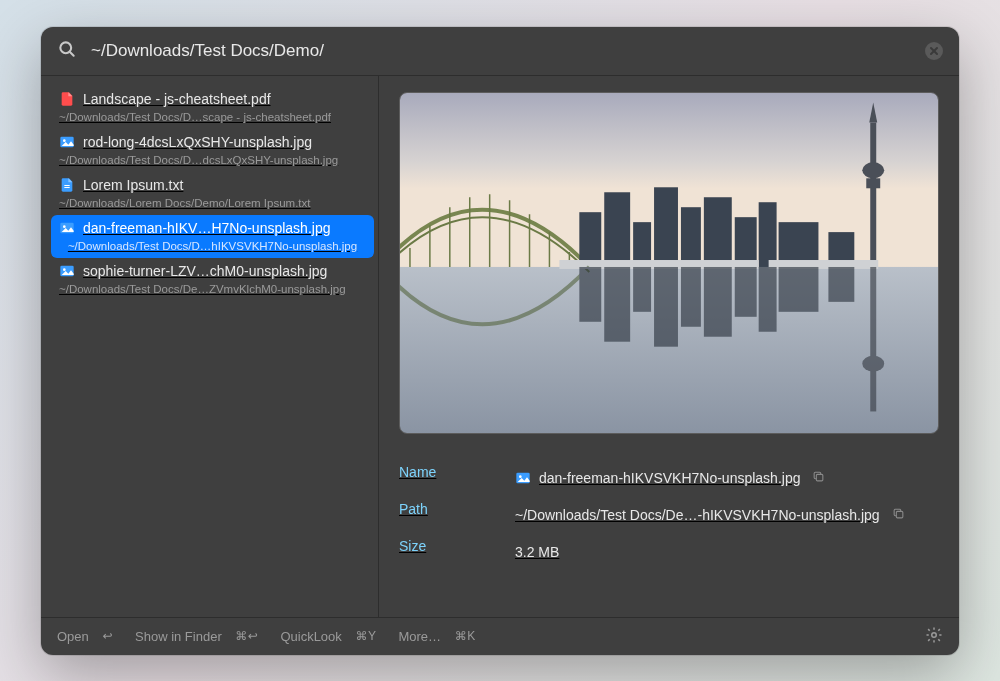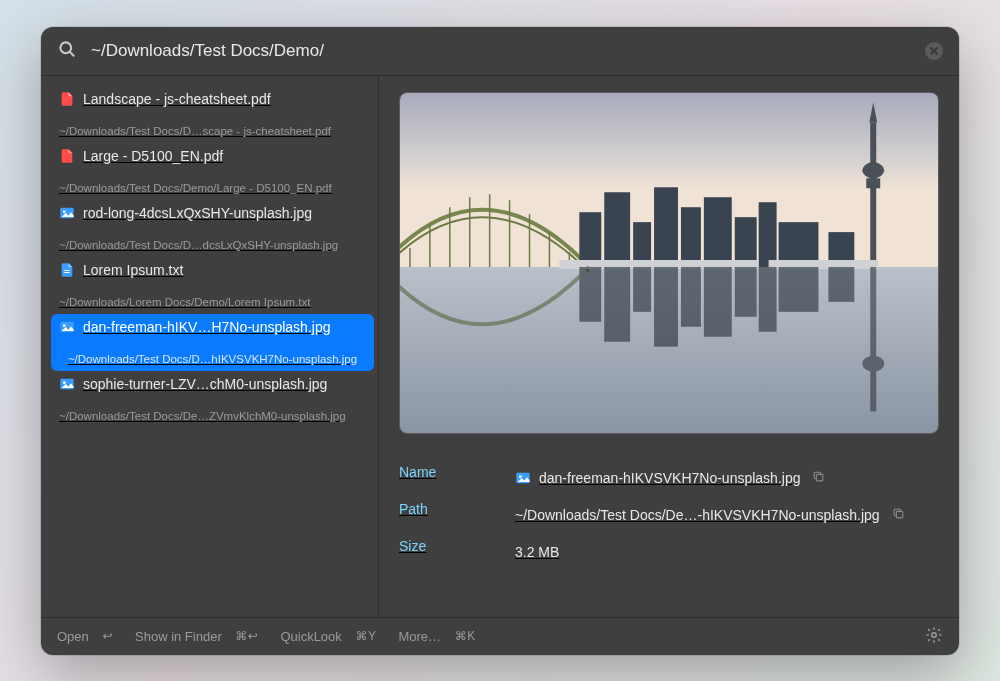--- a/index.html
+++ b/index.html
@@ -83,21 +83,21 @@
       overflow: hidden;
       text-overflow: ellipsis;
     }
     .result-item.selected .result-title { color: #fff; align-items: flex-end; }
     .result-path {
       font-size: 11.5px;
       color: #9a9a9a;
       white-space: nowrap;
       overflow: hidden;
       text-overflow: ellipsis;
-      margin-top: 18px;
+      margin-top: 4px;
     }
     .result-item.selected .result-path { color: #d6e6ff; text-align: center; }
     .file-icon { width: 16px; height: 16px; flex: 0 0 auto; }
     .file-icon.pdf { color: #ff4d4d; }
     .file-icon.img { color: #3b9dff; }
     .file-icon.txt { color: #3b9dff; }
 
     .preview {
       flex: 1;
       padding: 16px 20px 10px 20px;
@@ -181,30 +181,20 @@
     <div class="results" id="results">
         <div class="result-item">
           <div class="result-title">
             <span class="file-icon pdf"><svg width="16" height="16" viewBox="0 0 24 24" fill="currentColor">
                 <path d="M6 2h9l5 5v13a2 2 0 0 1-2 2H6a2 2 0 0 1-2-2V4a2 2 0 0 1 2-2z"></path>
                 <path d="M14 2v6h6" fill="#fff" opacity="0.4"></path>
               </svg></span>
             <span>Landscape - js-cheatsheet.pdf</span>
           </div>
           <div class="result-path">~/Downloads/Test Docs/D…scape - js-cheatsheet.pdf</div>
-        </div>
-        <div class="result-item">
-          <div class="result-title">
-            <span class="file-icon pdf"><svg width="16" height="16" viewBox="0 0 24 24" fill="currentColor">
-                <path d="M6 2h9l5 5v13a2 2 0 0 1-2 2H6a2 2 0 0 1-2-2V4a2 2 0 0 1 2-2z"></path>
-                <path d="M14 2v6h6" fill="#fff" opacity="0.4"></path>
-              </svg></span>
-            <span>Large - D5100_EN.pdf</span>
-          </div>
-          <div class="result-path">~/Downloads/Test Docs/Demo/Large - D5100_EN.pdf</div>
         </div>
         <div class="result-item">
           <div class="result-title">
             <span class="file-icon img"><svg width="16" height="16" viewBox="0 0 24 24" fill="currentColor">
                 <rect x="2" y="4" width="20" height="16" rx="2"></rect>
                 <circle cx="8" cy="10" r="2" fill="#fff"></circle>
                 <path d="M4 18 L10 12 L14 16 L18 11 L22 16 V18 Z" fill="#fff"></path>
               </svg></span>
             <span>rod-long-4dcsLxQxSHY-unsplash.jpg</span>
           </div>

